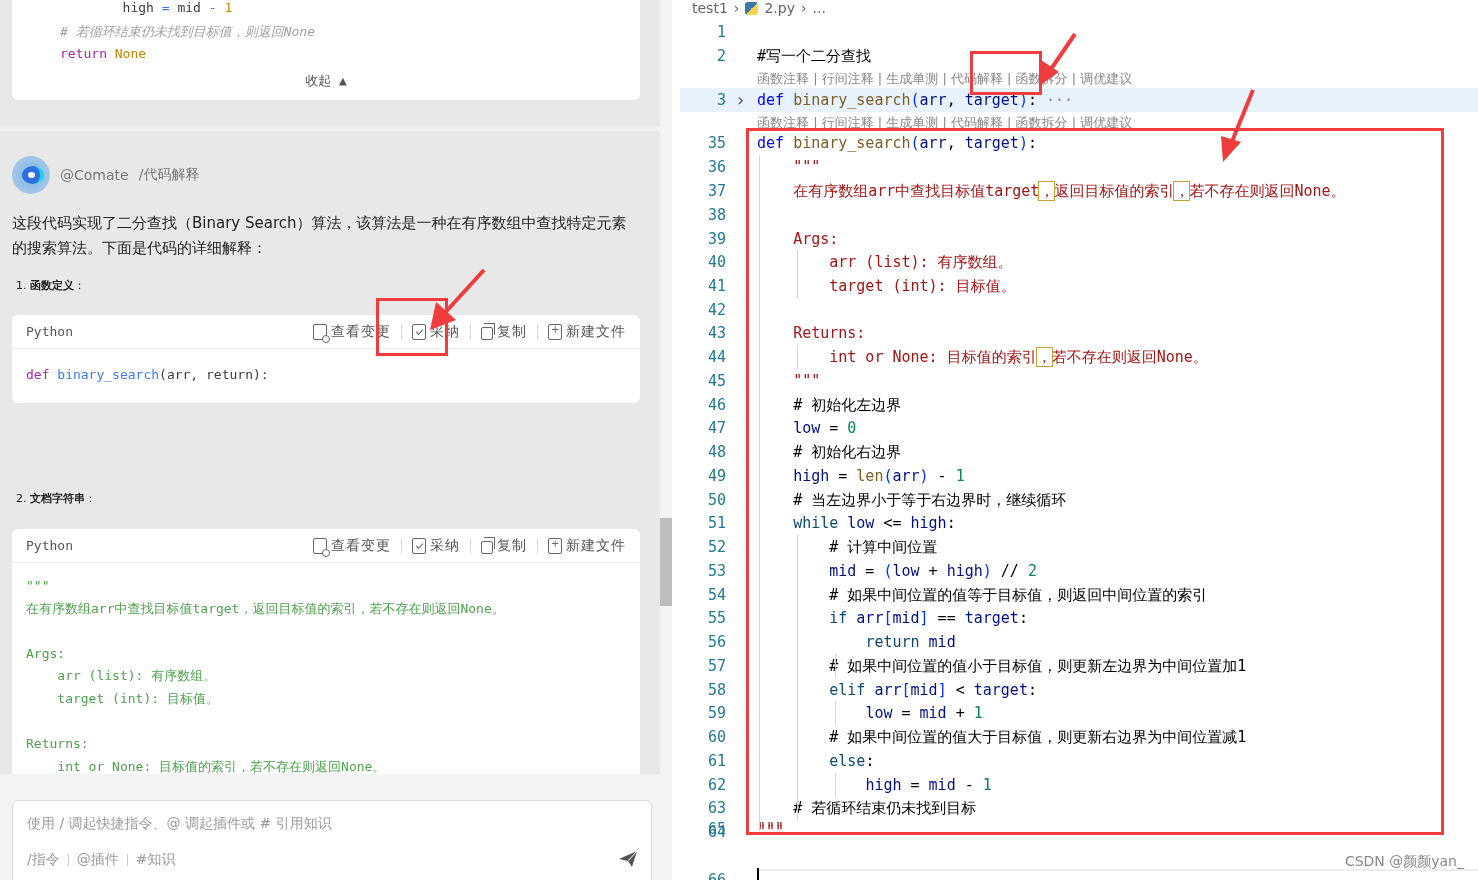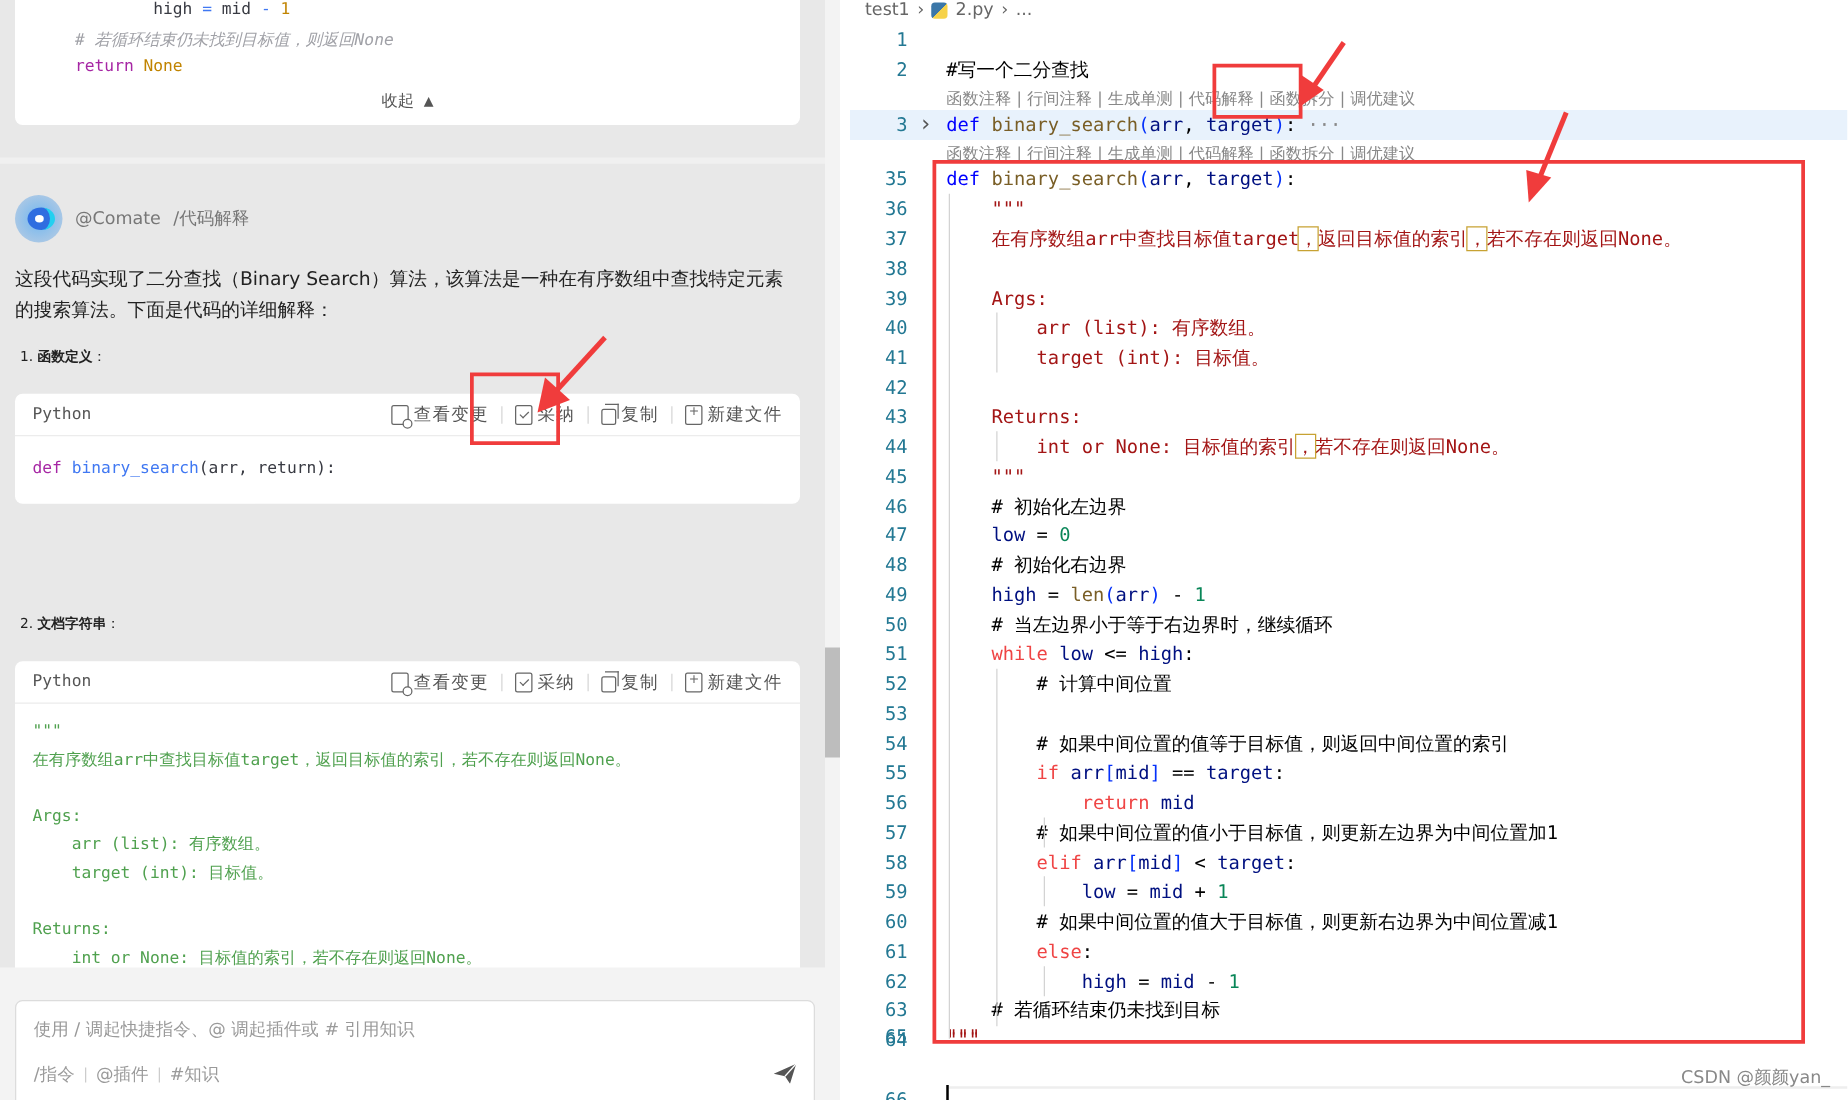--- a/index.html
+++ b/index.html
@@ -67,21 +67,21 @@
   .crumb { position: absolute; left: 12px; top: 0; font-size: 14px; color: #666; display: flex; align-items: center; gap: 6px; }
   .py-ic { display: inline-block; width: 13px; height: 13px; border-radius: 3px; background: linear-gradient(135deg, #3b77a8 50%, #f6d24a 50%); }
   .ed-row { position: absolute; left: 0; height: 24px; width: 798px; }
   .gut { position: absolute; left: 0; width: 46px; text-align: right; font-size: 15px; line-height: 24px; color: #237893; font-family: "DejaVu Sans Mono", "Liberation Mono", monospace; }
   .code { position: absolute; left: 77px; font-family: "DejaVu Sans Mono", "Liberation Mono", monospace; font-size: 15px; line-height: 24px; white-space: pre; color: #000; }
   .fold { position: absolute; left: 57px; font-size: 14px; line-height: 24px; color: #555; }
   .lens { position: absolute; left: 77px; font-size: 13px; color: #888; white-space: pre; }
   .hl { background: #e8f2fc; }
 
   .v-kw { color: #0000ff; }
-  .v-kw2 { color: #ef4444; margin-top: 40px; }
+  .v-kw2 { color: #0c4a6e; margin-top: 40px; }
   .v-fn { color: #795e26; }
   .v-var { color: #001080; }
   .v-str { color: #a31515; }
   .v-cmt { color: #000000; }
   .v-num { color: #098658; }
   .v-par { color: #0431fa; }
   .v-bgbox { outline: 1px solid #c7a233; }
 
   .guide { position: absolute; width: 1px; background: #d3d3d3; }
 
@@ -293,20 +293,21 @@
       <div class="ed-row" style="top: 511px;">
         <div class="gut">51</div>
         <div class="code">    <span class="v-kw2">while</span> <span class="v-var">low</span> &lt;= <span class="v-var">high</span>:</div>
       </div>
       <div class="ed-row" style="top: 535px;">
         <div class="gut">52</div>
         <div class="code">        <span class="v-cmt"># 计算中间位置</span></div>
       </div>
       <div class="ed-row" style="top: 559px;">
         <div class="gut">53</div>
+        <div class="code">        <span class="v-var">mid</span> = <span class="v-par">(</span><span class="v-var">low</span> + <span class="v-var">high</span><span class="v-par">)</span> // <span class="v-num">2</span></div>
       </div>
       <div class="ed-row" style="top: 583px;">
         <div class="gut">54</div>
         <div class="code">        <span class="v-cmt"># 如果中间位置的值等于目标值，则返回中间位置的索引</span></div>
       </div>
       <div class="ed-row" style="top: 606px;">
         <div class="gut">55</div>
         <div class="code">        <span class="v-kw2">if</span> <span class="v-var">arr</span><span class="v-par">[</span><span class="v-var">mid</span><span class="v-par">]</span> == <span class="v-var">target</span>:</div>
       </div>
       <div class="ed-row" style="top: 630px;">

